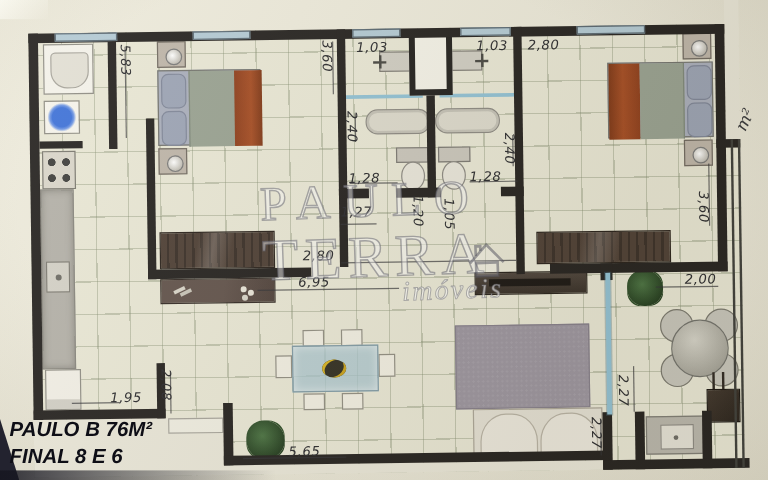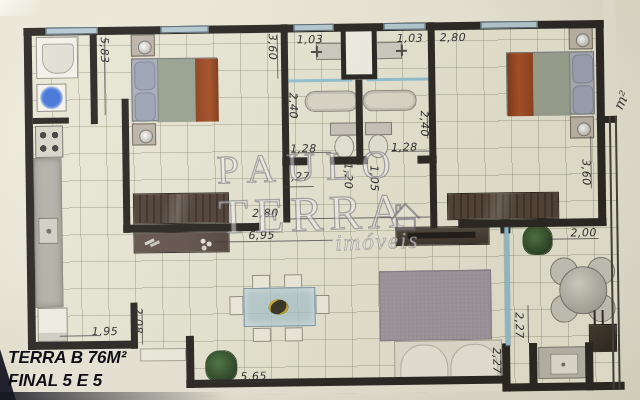--- a/index.html
+++ b/index.html
@@ -254,19 +254,19 @@
   <div id="wm-top">PAULO</div>
   <div id="wm-bottom">TERRA</div>
   <svg width="34" height="32" viewBox="0 0 34 32" style="position:absolute;right:-4px;top:56px;">
     <path d="M3 19 L17 4 L31 19" fill="rgba(255,255,255,0.22)" stroke="rgba(85,85,100,0.55)" stroke-width="2.2"></path>
     <path d="M8 13 V5 H12 V9" fill="none" stroke="rgba(85,85,100,0.55)" stroke-width="2.2"></path>
     <rect x="8" y="19" width="18" height="11" fill="rgba(255,255,255,0.22)" stroke="rgba(85,85,100,0.55)" stroke-width="2.2"></rect>
   </svg>
   <div id="wm-tagline">imóveis</div>
 </div>
 
-<div id="plan-title">TERRA B 76M²</div>
-<div id="plan-subtitle">FINAL 5 E 5</div>
+<div id="plan-title">PAULO B 76M²</div>
+<div id="plan-subtitle">FINAL 8 E 6</div>
 
 <div class="photo-artifact" style="left:0;top:338px;width:16px;height:62px;background:#23232f;clip-path:polygon(0 18%,100% 100%,0 100%);z-index:58;"></div>
 <div class="photo-artifact" style="left:0;top:392px;width:230px;height:8px;background:linear-gradient(to right, rgba(22,22,32,0.85), rgba(22,22,32,0));z-index:58;"></div>
 <div class="photo-artifact" style="left:0;top:0;width:40px;height:16px;background:linear-gradient(135deg, rgba(250,249,240,0.9), rgba(250,249,240,0));"></div>
 <div id="tint"></div>
 
 </body></html>

